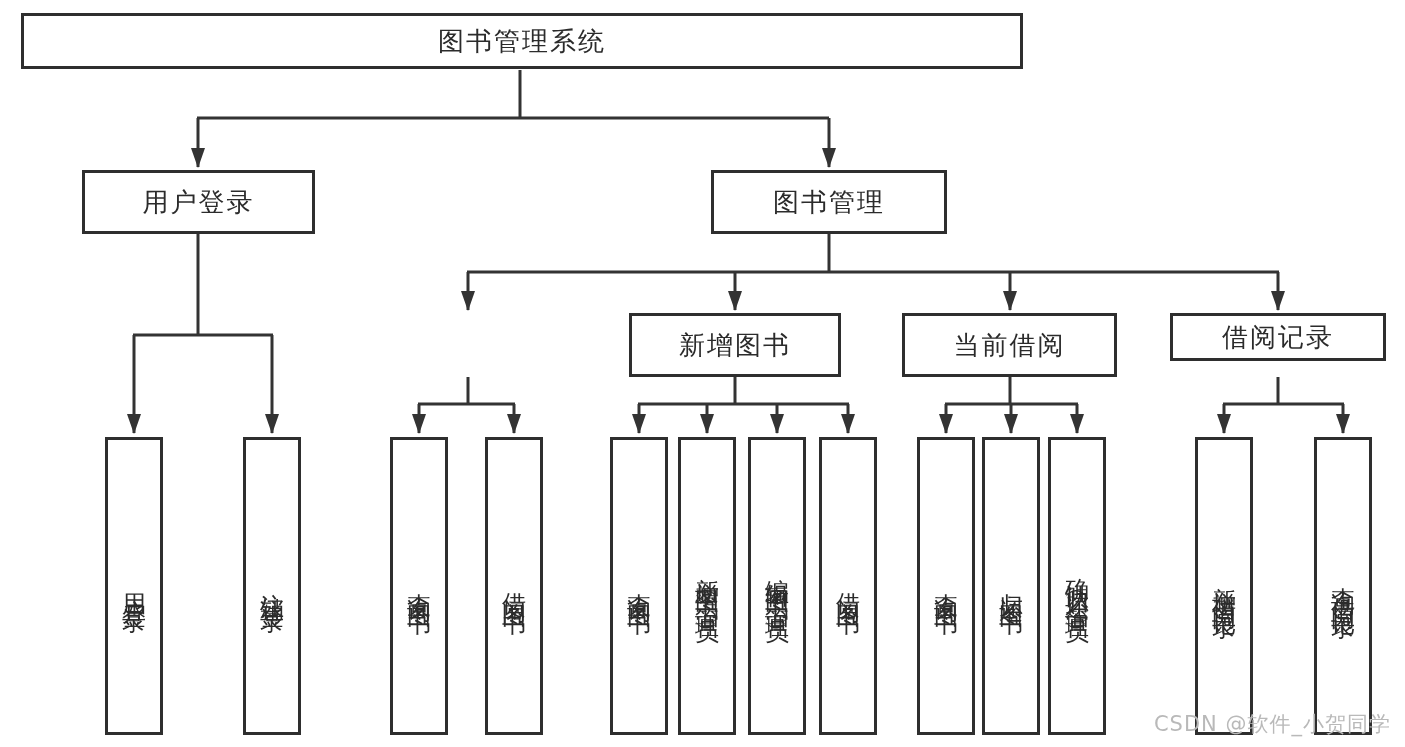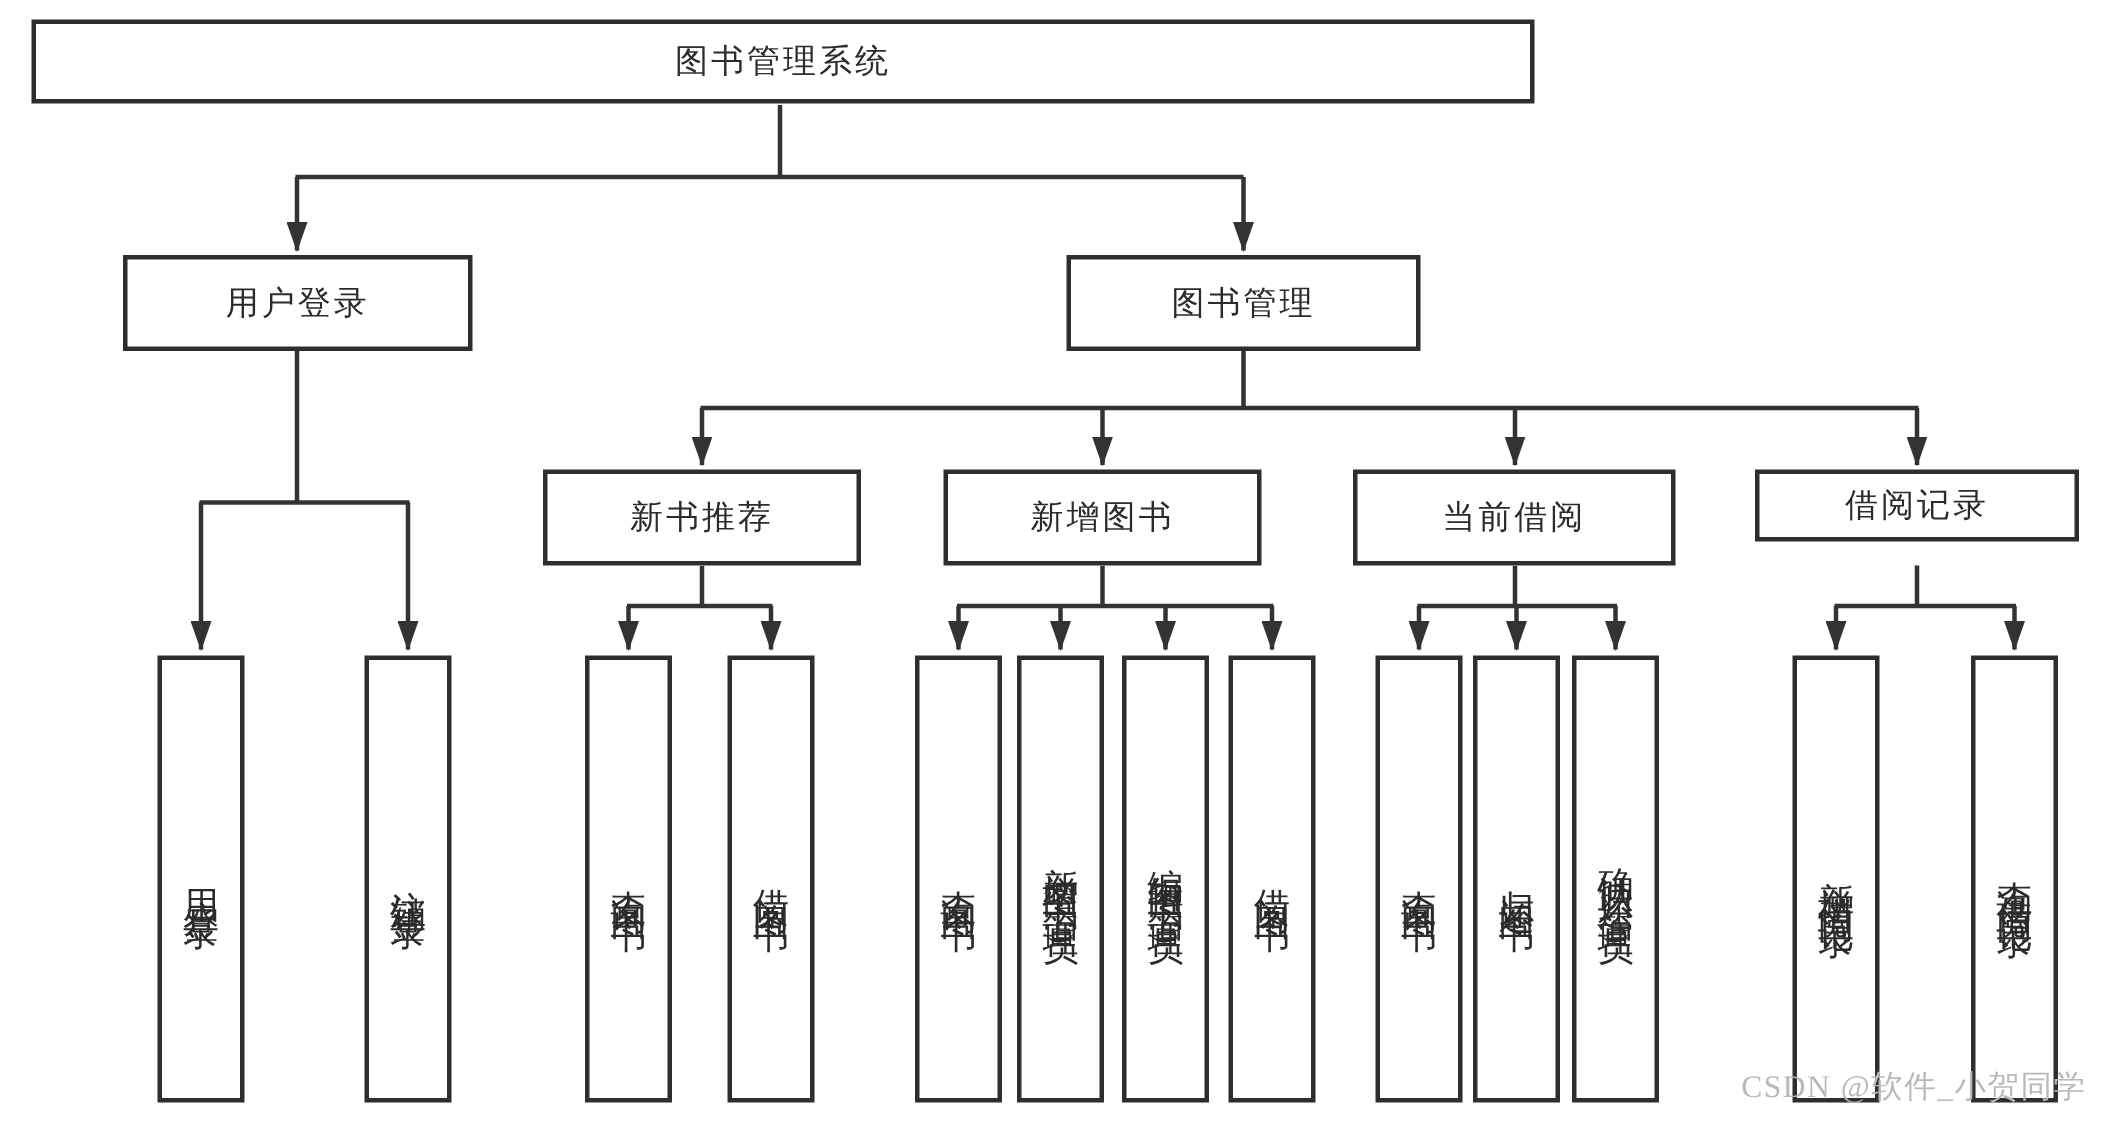--- a/index.html
+++ b/index.html
@@ -38,41 +38,40 @@
     box-sizing:border-box;
     border:3px solid var(--border);
     background:var(--background);
     color:var(--text);
     display:flex;
     align-items:center;
     justify-content:center;
     text-align:center;
   }
   .h-label{
-    font-size:22px;
+    font-size:26px;
     letter-spacing:2px;
     white-space:nowrap;
   }
   .leaf{
     writing-mode:vertical-rl;
     text-orientation:mixed;
     font-size:24px;
     letter-spacing:6px;
     line-height:1;
   }
   .watermark{
     position:absolute;
     right:14px;
     bottom:9px;
     font-size:21px;
     letter-spacing:1px;
     color:var(--watermark);
     white-space:nowrap;
     z-index:5;
-    font-family:Liberation Serif, serif;
   }
 </style>
 </head>
 <body>
 
 <div class="canvas">
 
   <svg class="wires" viewBox="0 0 1405 747" xmlns="http://www.w3.org/2000/svg">
     <defs>
       <marker id="arrowhead" markerUnits="userSpaceOnUse" markerWidth="20" markerHeight="14" viewBox="0 0 20 14" refX="19" refY="7" orient="auto">
@@ -133,21 +132,20 @@
       <path d="M1224,404 V433" marker-end="url(#arrowhead)"></path>
       <path d="M1343,404 V433" marker-end="url(#arrowhead)"></path>
     </g>
   </svg>
 
   <div class="box h-label" style="left:21px;top:13px;width:1002px;height:56px">图书管理系统</div>
 
   <div class="box h-label" style="left:82px;top:170px;width:233px;height:64px">用户登录</div>
   <div class="box h-label" style="left:711px;top:170px;width:236px;height:64px">图书管理</div>
 
-  <div class="box h-label" style="left:362px;top:313px;width:212px;height:64px">新书推荐</div>
   <div class="box h-label" style="left:629px;top:313px;width:212px;height:64px">新增图书</div>
   <div class="box h-label" style="left:902px;top:313px;width:215px;height:64px">当前借阅</div>
   <div class="box h-label" style="left:1170px;top:313px;width:216px;height:48px">借阅记录</div>
 
   <div class="box leaf" style="left:105px;top:437px;width:58px;height:298px">用户登录</div>
   <div class="box leaf" style="left:243px;top:437px;width:58px;height:298px">注销登录</div>
   <div class="box leaf" style="left:390px;top:437px;width:58px;height:298px">查询图书</div>
   <div class="box leaf" style="left:485px;top:437px;width:58px;height:298px">借阅图书</div>
   <div class="box leaf" style="left:610px;top:437px;width:58px;height:298px">查询图书</div>
   <div class="box leaf" style="left:678px;top:437px;width:58px;height:298px">新增图书（管理员）</div>

